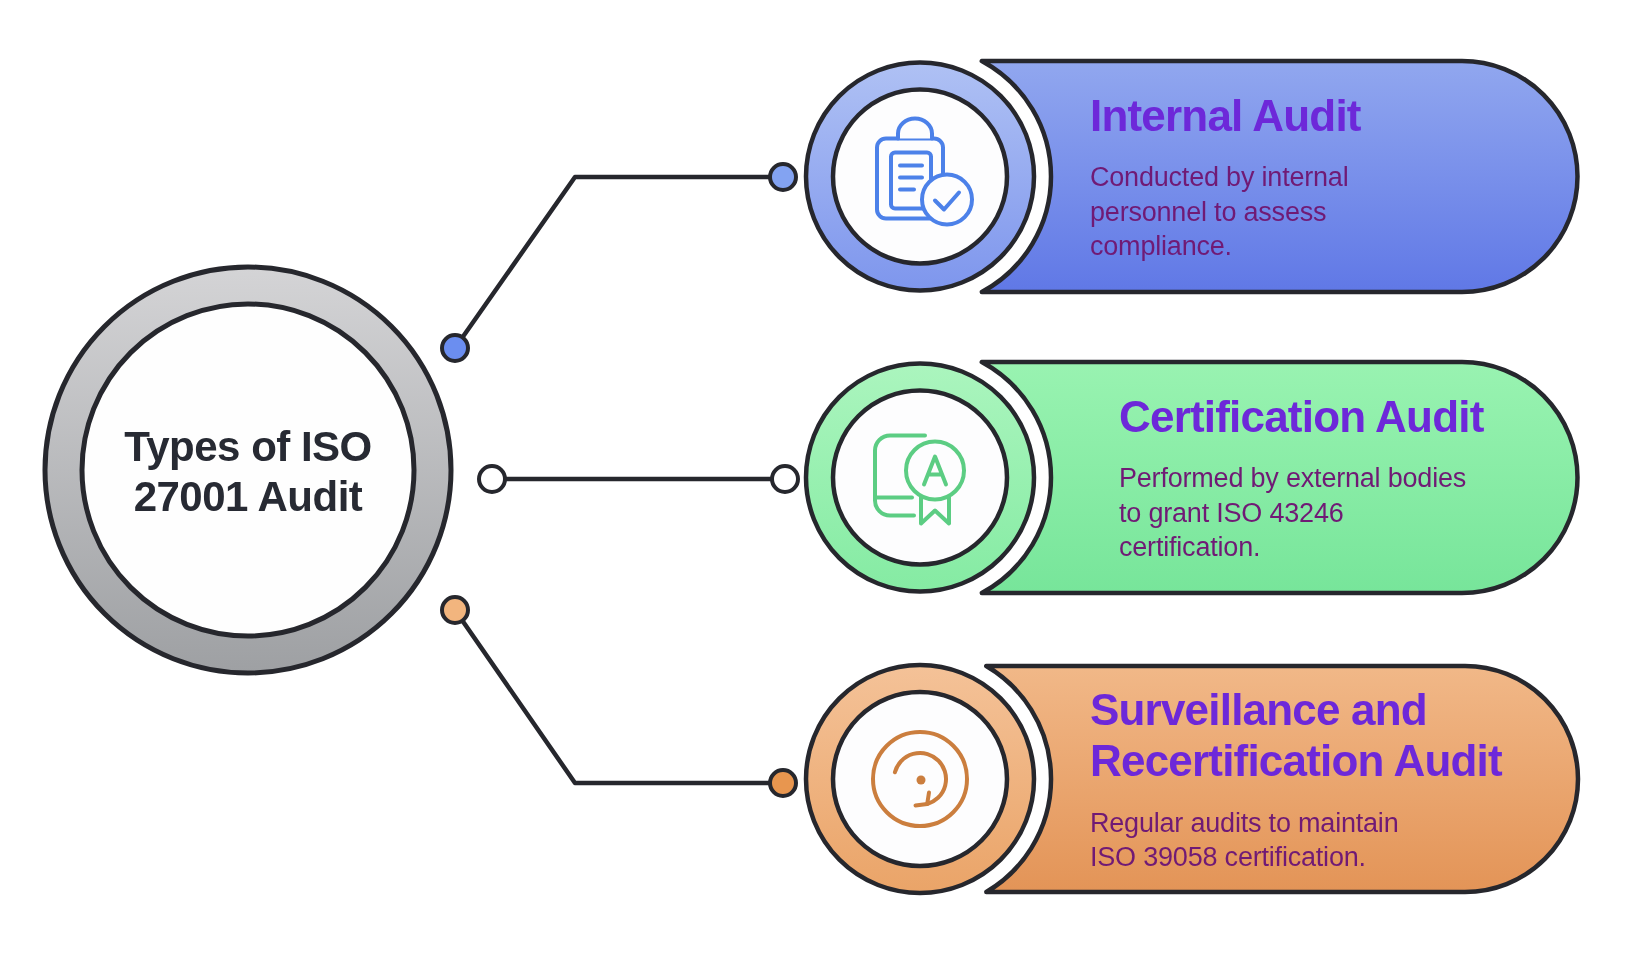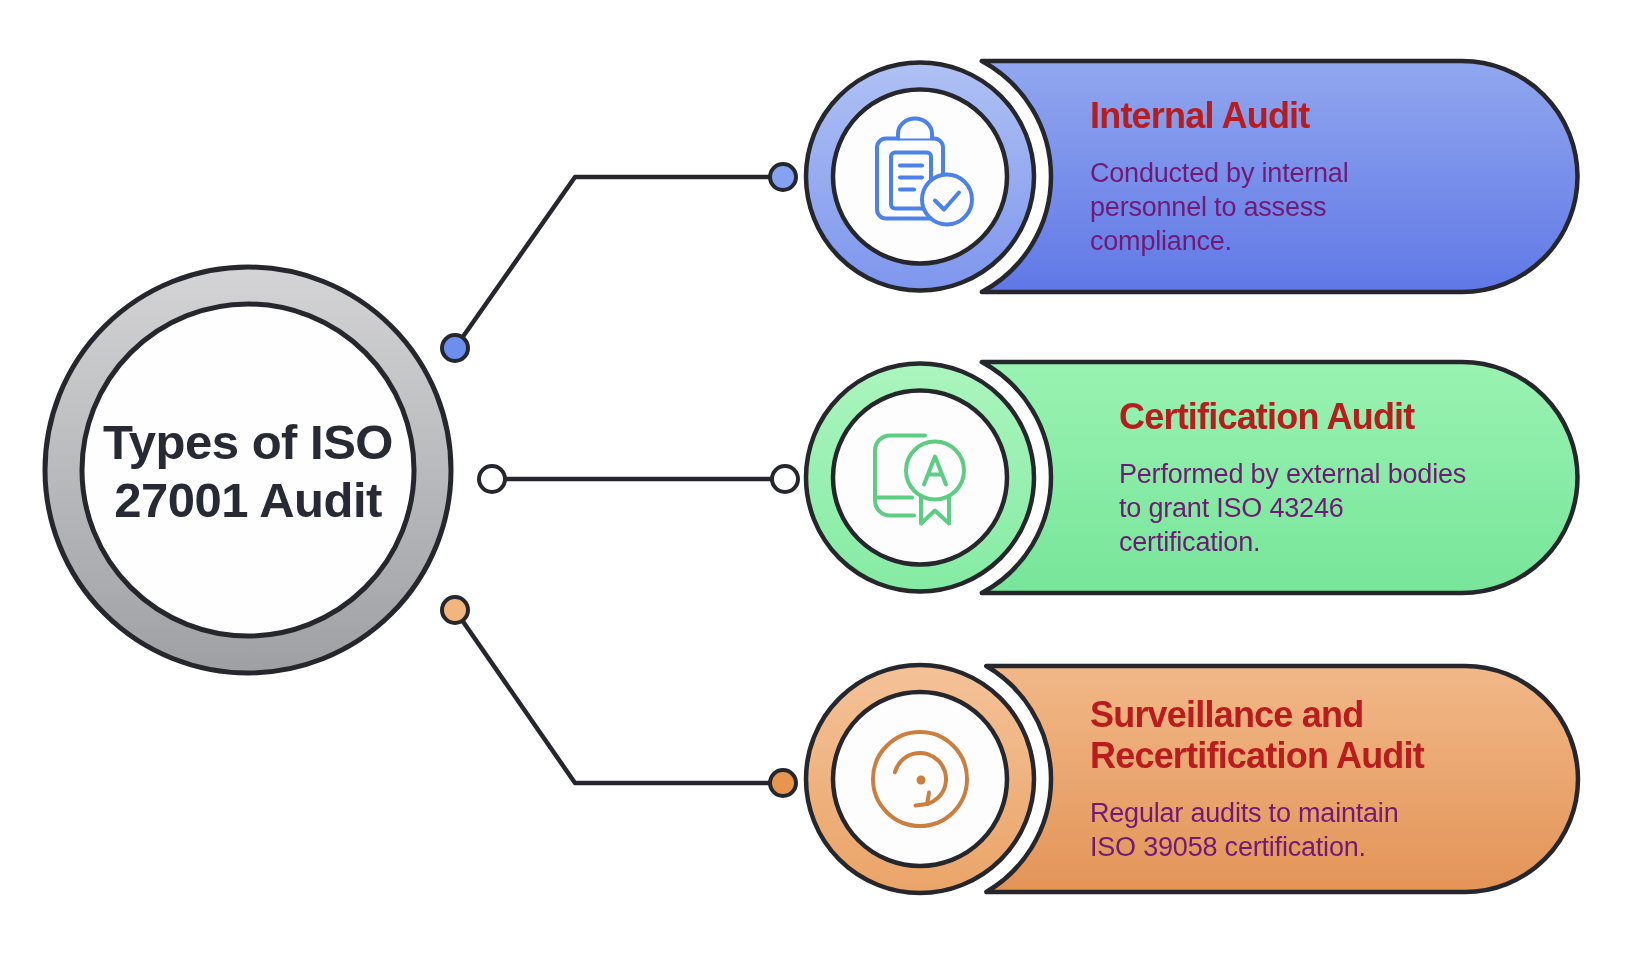--- a/index.html
+++ b/index.html
@@ -5,33 +5,33 @@
   html,body { margin:0; padding:0; background:#ffffff; }
   .stage {
     position:relative; width:1636px; height:960px; background:#ffffff;
     font-family:"Liberation Sans", "DejaVu Sans", sans-serif; overflow:hidden;
   }
   svg.diagram { position:absolute; left:0; top:0; width:1636px; height:960px; }
 
   .center-label {
     position:absolute; left:68px; top:424px; width:360px; height:96px;
     display:flex; align-items:center; justify-content:center; text-align:center;
-    font-size:49px; font-weight:bold; line-height:1.18; letter-spacing:-0.5px;
+    font-size:42px; font-weight:bold; line-height:1.18; letter-spacing:-0.5px;
     color:#272A33; white-space:pre-line;
   }
   .card-text {
     position:absolute; left:1090px; width:460px;
     display:flex; flex-direction:column; justify-content:center; gap:19px;
   }
   .card-text.c0 { top:61px;  height:231px; }
   .card-text.c1 { top:362px; height:231px;margin-left:29px; }
   .card-text.c2 { top:666px; height:226px; }
   .card-title {
-    font-size:36px; font-weight:bold; line-height:1.16; letter-spacing:-0.8px;
-    color:#b91c1c; white-space:pre-line;
+    font-size:44px; font-weight:bold; line-height:1.16; letter-spacing:-0.8px;
+    color:#6d28d9; white-space:pre-line;
   }
   .card-desc {
     font-size:27px; line-height:1.26; letter-spacing:-0.2px;
     color:#701a75; white-space:pre-line;
   }
 </style>
 </head>
 <body>
 
 <div class="stage">

